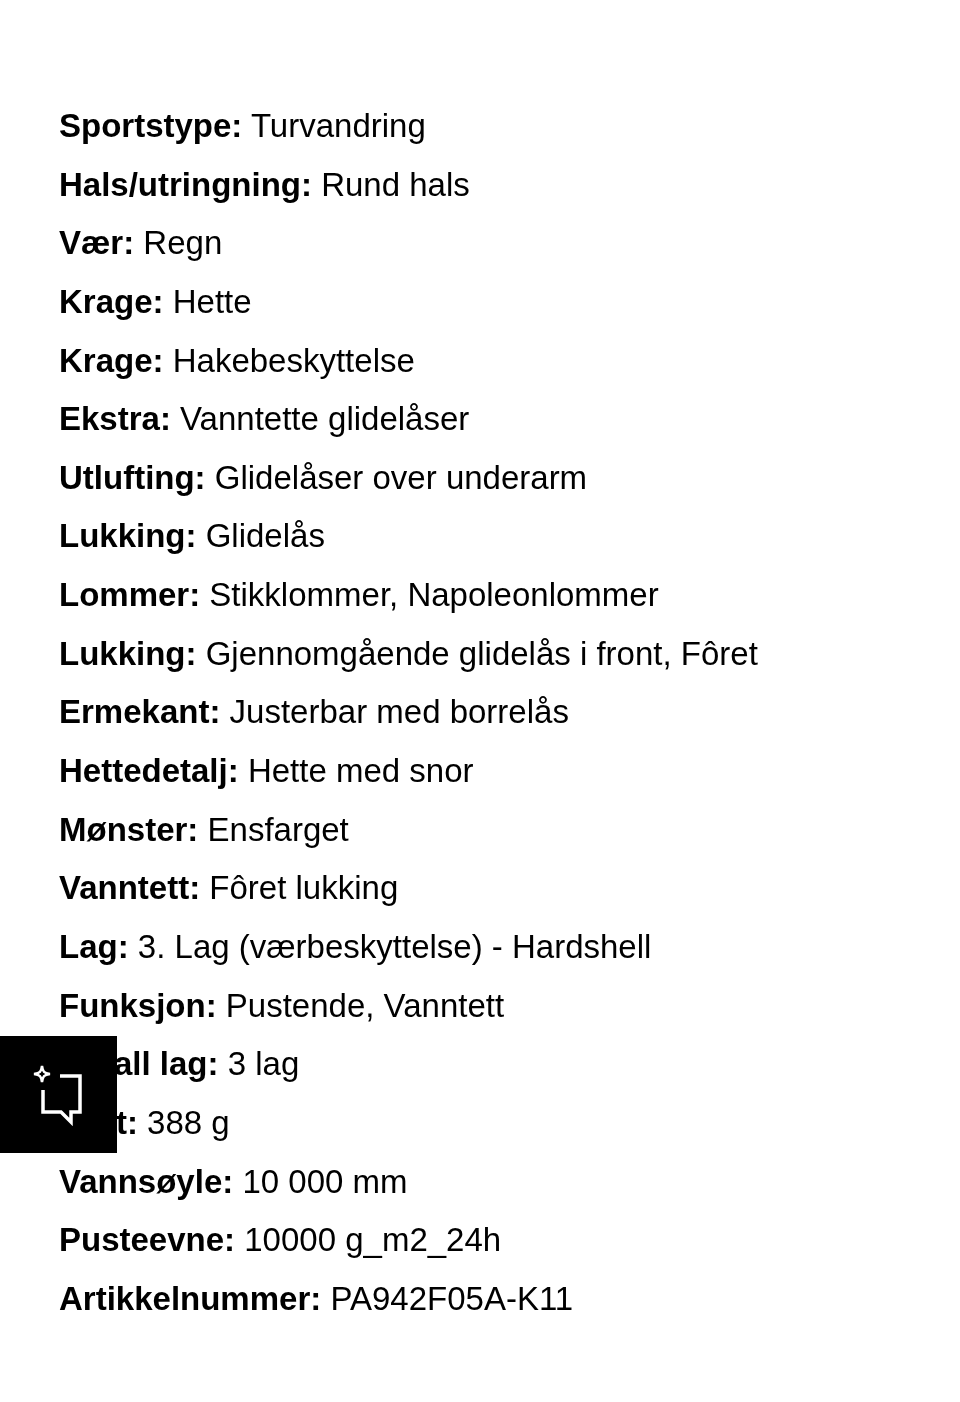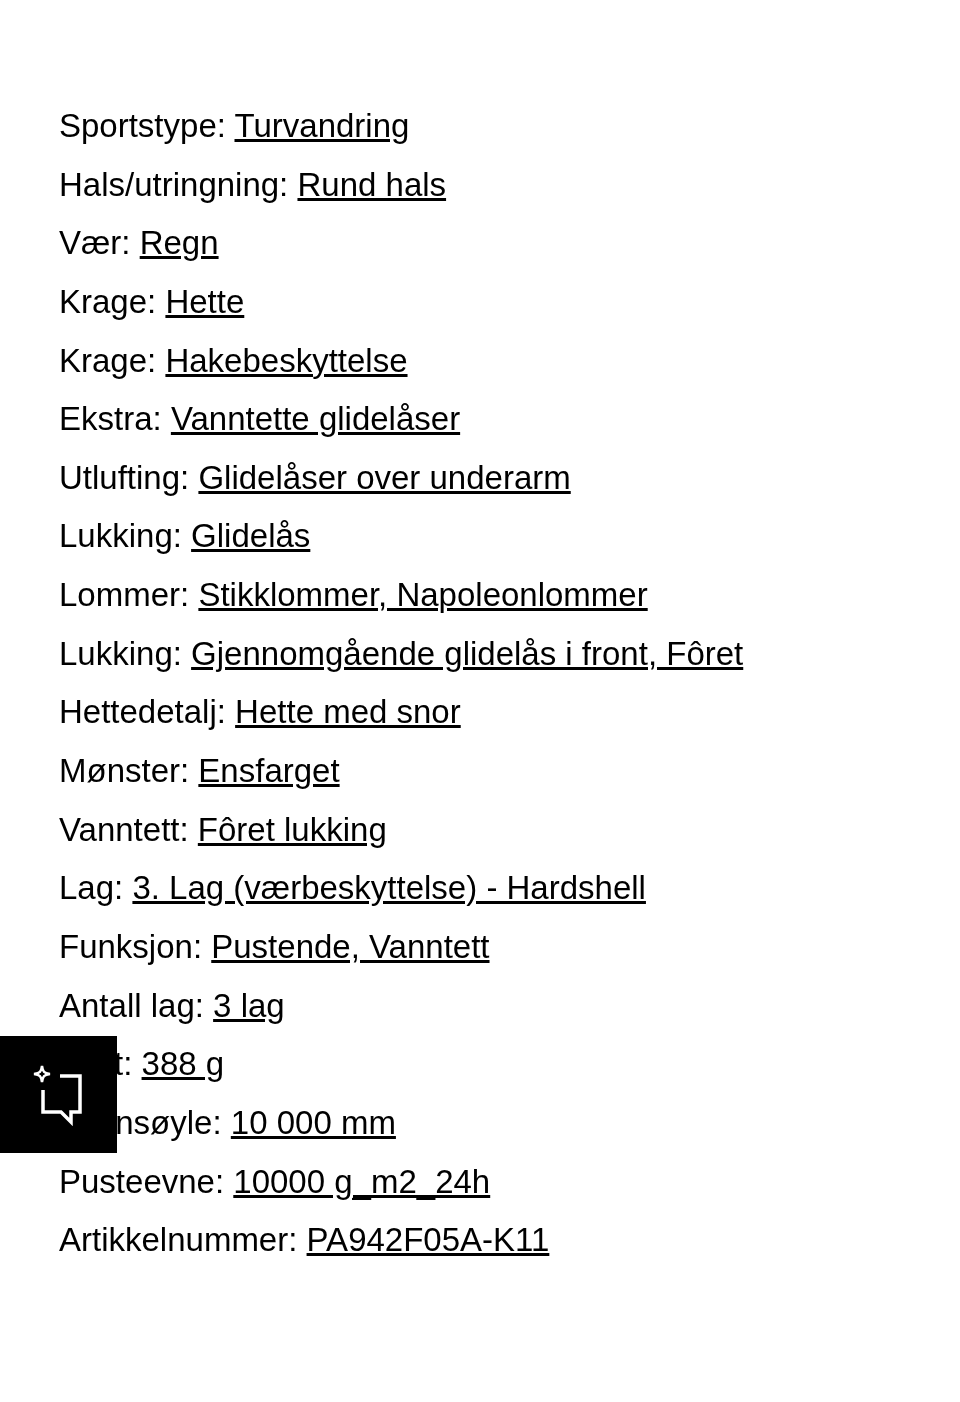--- a/index.html
+++ b/index.html
@@ -23,25 +23,24 @@
       padding: 0;
       list-style: none;
     }
     .spec-row {
       height: 58.65px;
       line-height: 44px;
       font-size: 33px;
       white-space: nowrap;
     }
     .spec-label {
-      font-weight: 400;
+      font-weight: 700;
     }
     .spec-value {
       font-weight: 400;
-      text-decoration: underline;
     }
     .feedback-button {
       position: absolute;
       left: 0;
       top: 1036px;
       width: 117px;
       height: 117px;
       background: #000000;
       display: flex;
       align-items: center;
@@ -61,20 +60,21 @@
   <li class="spec-row"><span class="spec-label">Sportstype:</span> <span class="spec-value">Turvandring</span></li>
   <li class="spec-row"><span class="spec-label">Hals/utringning:</span> <span class="spec-value">Rund hals</span></li>
   <li class="spec-row"><span class="spec-label">Vær:</span> <span class="spec-value">Regn</span></li>
   <li class="spec-row"><span class="spec-label">Krage:</span> <span class="spec-value">Hette</span></li>
   <li class="spec-row"><span class="spec-label">Krage:</span> <span class="spec-value">Hakebeskyttelse</span></li>
   <li class="spec-row"><span class="spec-label">Ekstra:</span> <span class="spec-value">Vanntette glidelåser</span></li>
   <li class="spec-row"><span class="spec-label">Utlufting:</span> <span class="spec-value">Glidelåser over underarm</span></li>
   <li class="spec-row"><span class="spec-label">Lukking:</span> <span class="spec-value">Glidelås</span></li>
   <li class="spec-row"><span class="spec-label">Lommer:</span> <span class="spec-value">Stikklommer, Napoleonlommer</span></li>
   <li class="spec-row"><span class="spec-label">Lukking:</span> <span class="spec-value">Gjennomgående glidelås i front, Fôret</span></li>
+  <li class="spec-row"><span class="spec-label">Ermekant:</span> <span class="spec-value">Justerbar med borrelås</span></li>
   <li class="spec-row"><span class="spec-label">Hettedetalj:</span> <span class="spec-value">Hette med snor</span></li>
   <li class="spec-row"><span class="spec-label">Mønster:</span> <span class="spec-value">Ensfarget</span></li>
   <li class="spec-row"><span class="spec-label">Vanntett:</span> <span class="spec-value">Fôret lukking</span></li>
   <li class="spec-row"><span class="spec-label">Lag:</span> <span class="spec-value">3. Lag (værbeskyttelse) - Hardshell</span></li>
   <li class="spec-row"><span class="spec-label">Funksjon:</span> <span class="spec-value">Pustende, Vanntett</span></li>
   <li class="spec-row"><span class="spec-label">Antall lag:</span> <span class="spec-value">3 lag</span></li>
   <li class="spec-row"><span class="spec-label">Vekt:</span> <span class="spec-value">388 g</span></li>
   <li class="spec-row"><span class="spec-label">Vannsøyle:</span> <span class="spec-value">10 000 mm</span></li>
   <li class="spec-row"><span class="spec-label">Pusteevne:</span> <span class="spec-value">10000 g_m2_24h</span></li>
   <li class="spec-row"><span class="spec-label">Artikkelnummer:</span> <span class="spec-value">PA942F05A-K11</span></li>

